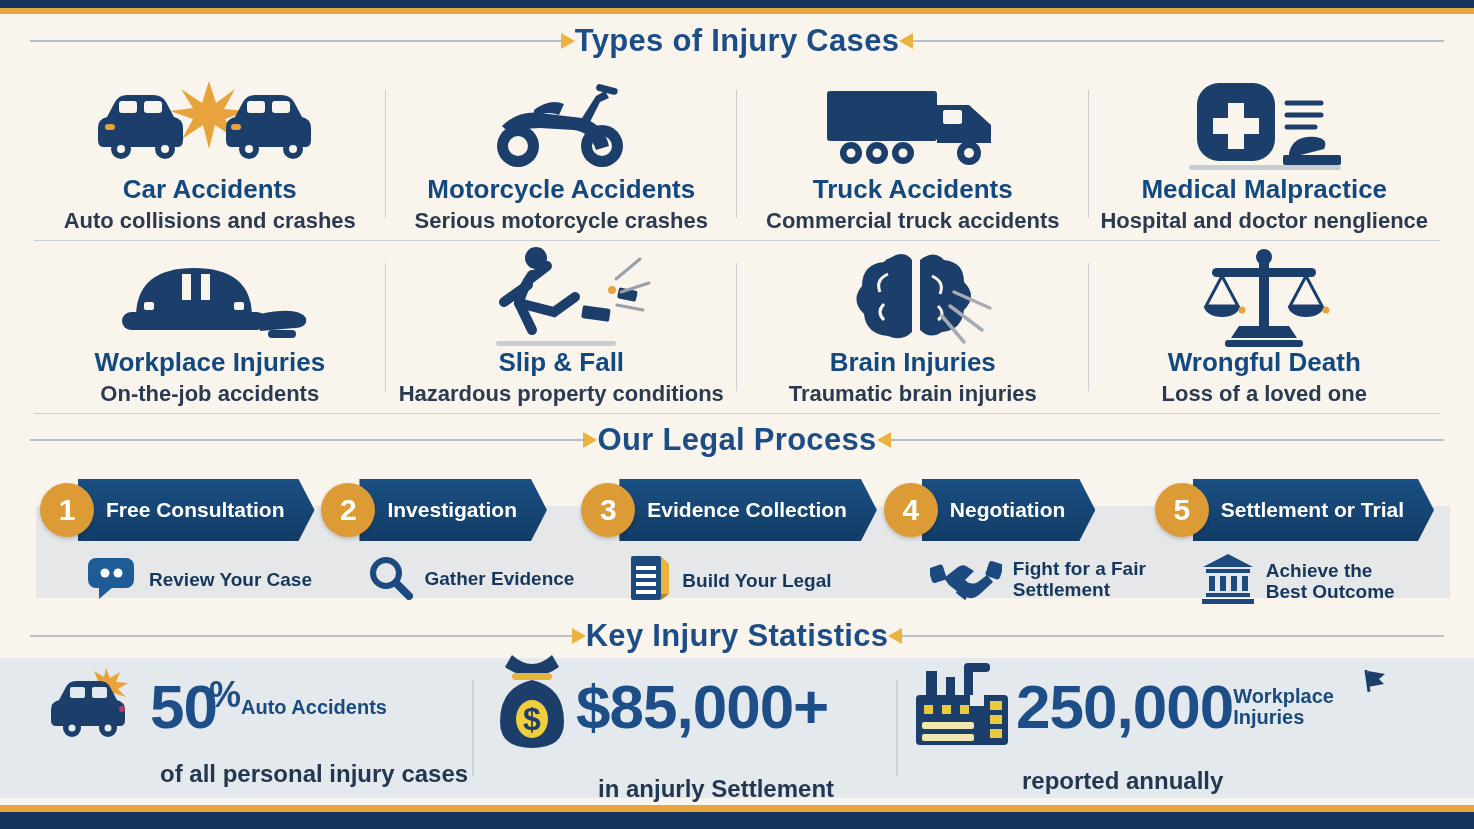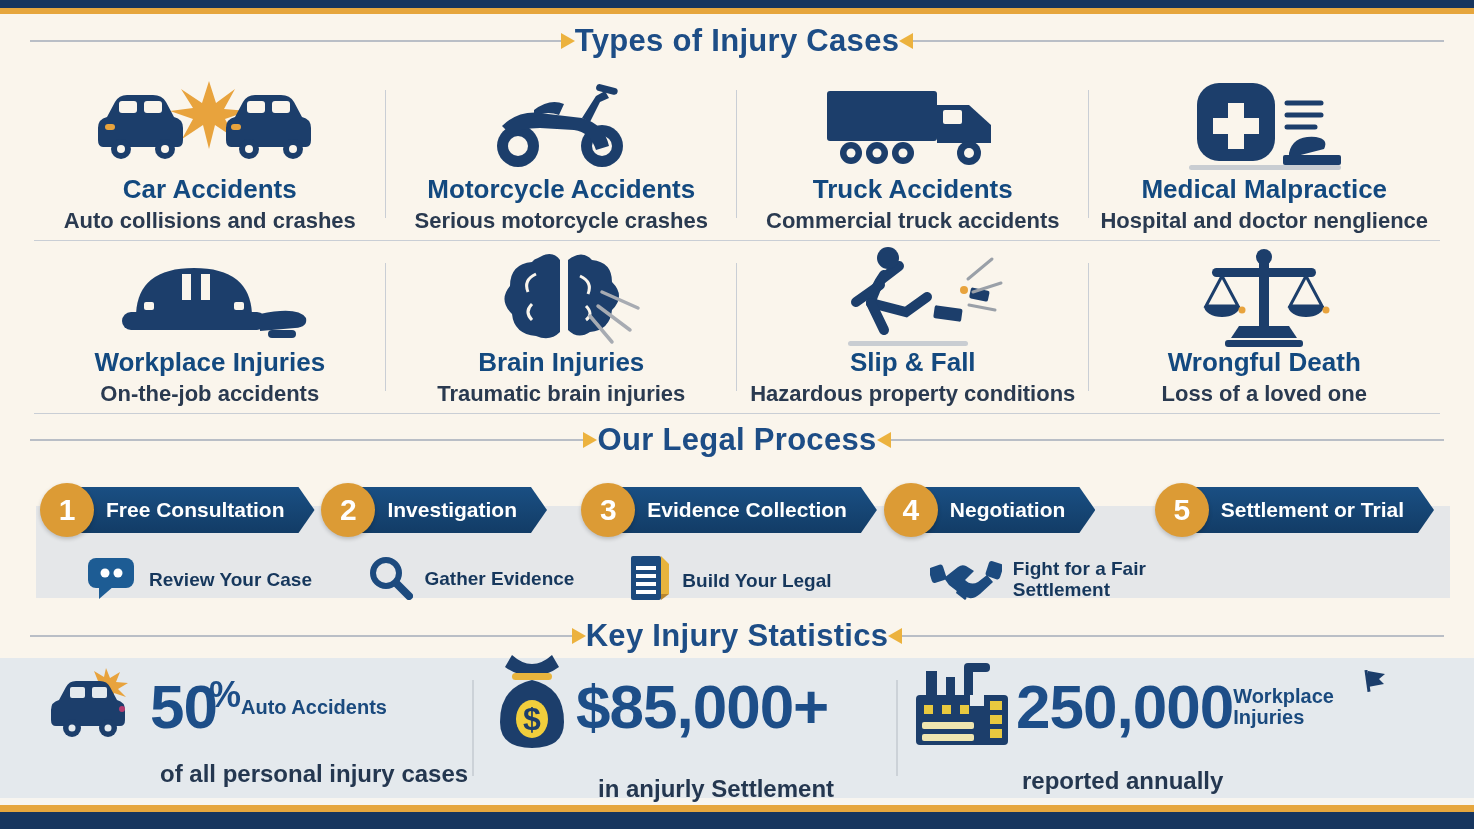--- a/index.html
+++ b/index.html
@@ -34,21 +34,21 @@
   .vline { position:absolute; right:0; top:22px; bottom:22px; width:1px; background:#c9ced5; }
   .hline { height:1px; background:#c9ced5; margin:0 34px; }
 
   
   .process-area { position:relative; height:148px; }
   .process-band { position:absolute; left:36px; right:24px; top:40px; height:92px; background:#e5e7e9; }
   .steps { position:absolute; left:40px; right:40px; top:16px; display:flex; justify-content:space-between; }
   .step { display:flex; flex-direction:column; }
   .step-top { display:flex; align-items:center; height:56px; }
   .step-num { width:54px; height:54px; border-radius:50%; background:#dc9b35; color:#fff; font-size:30px; font-weight:bold; display:flex; align-items:center; justify-content:center; margin-right:-16px; z-index:2; box-shadow:0 2px 4px rgba(0,0,0,.2); }
-  .step-banner { height:46px; background:linear-gradient(#1a4f83,#123c66); color:#fff; font-weight:bold; font-size:21px; display:flex; align-items:center; padding:0 30px 0 28px; clip-path:polygon(0 0, calc(100% - 16px) 0, 100% 50%, calc(100% - 16px) 100%, 0 100%); white-space:nowrap; box-shadow:0 4px 4px rgba(0,0,0,.25); }
+  .step-banner { height:62px; background:linear-gradient(#1a4f83,#123c66); color:#fff; font-weight:bold; font-size:21px; display:flex; align-items:center; padding:0 30px 0 28px; clip-path:polygon(0 0, calc(100% - 16px) 0, 100% 50%, calc(100% - 16px) 100%, 0 100%); white-space:nowrap; box-shadow:0 4px 4px rgba(0,0,0,.25); }
   .step-desc { display:flex; align-items:center; gap:11px; margin:16px 0 0 46px; }
   .step-desc-text { font-size:19px; font-weight:bold; color:#16375c; line-height:1.12; white-space:nowrap; }
   .step-desc-text.wrap { white-space:normal; max-width:135px; }
 
   
   .stats-band { height:140px; background:#e4e9ed; display:flex; align-items:center; padding:0 36px; }
   .stat { position:relative; height:116px; display:flex; flex-direction:column; justify-content:center; padding:0 14px; }
   .stat-1 { width:438px; } .stat-2 { width:424px; } .stat-3 { width:540px; }
   .stat-top { display:flex; align-items:center; }
   .stat-value { font-size:62px; font-weight:bold; color:#1d4e88; letter-spacing:-1px; line-height:1; white-space:nowrap; }
@@ -199,45 +199,20 @@
         <rect x="124" y="52" width="10" height="8" rx="2" fill="#faf5ec"></rect>
       </svg>
     </div>
     <div class="type-title">Workplace Injuries</div>
     <div class="type-sub">On-the-job accidents</div>
     <span class="vline"></span>
   </div>
 
   <div class="type-card">
     <div class="icon-area">
-      <svg width="170" height="96" viewBox="0 0 170 96">
-        <g fill="#1c3e6b">
-          <path d="M62 8 q14 -9 22 2 v72 q-10 10 -24 4 q-22 -2 -24 -22 q-14 -14 -2 -28 q0 -22 22 -24 q2 -3 6 -4 z"></path>
-          <path d="M92 10 q14 -11 24 0 q20 2 20 22 q14 14 0 28 q-2 20 -22 22 q-12 8 -22 -2 z"></path>
-        </g>
-        <g stroke="#faf5ec" stroke-width="3" fill="none">
-          <path d="M60 24 q-13 6 -8 18"></path>
-            <path d="M56 54 q-8 8 0 16"></path>
-          <path d="M104 26 q13 6 8 18"></path>
-            <path d="M110 56 q8 8 0 14"></path>
-        </g>
-        <g stroke="#a7abb2" stroke-width="3.5" stroke-linecap="round">
-          <path d="M126 42 l36 16"></path>
-            <path d="M122 56 l32 24"></path>
-            <path d="M114 66 l22 26"></path>
-        </g>
-      </svg>
-    </div>
-    <div class="type-title">Brain Injuries</div>
-    <div class="type-sub">Traumatic brain injuries</div>
-    <span class="vline"></span>
-  </div>
-
-  <div class="type-card">
-    <div class="icon-area">
       <svg width="190" height="104" viewBox="0 0 190 104">
         <g stroke="#1c3e6b" stroke-width="10" stroke-linecap="round" fill="none">
           <path d="M66 30 q-10 14 -13 28"></path>
           <path d="M62 40 l-24 17"></path>
           <path d="M64 34 l17 -13"></path>
           <path d="M53 58 l35 9 21 -15"></path>
           <path d="M53 58 l13 27"></path>
         </g>
         <circle cx="70" cy="13" r="11" fill="#1c3e6b"></circle>
         <rect x="116" y="62" width="28" height="13" rx="2" fill="#1c3e6b" transform="rotate(8 130 68)"></rect>
@@ -246,20 +221,45 @@
         <g stroke="#9aa0a8" stroke-width="3" stroke-linecap="round">
           <path d="M150 34 l24 -20"></path>
             <path d="M155 47 l28 -9"></path>
             <path d="M151 60 l26 5"></path>
         </g>
         <rect x="30" y="96" width="120" height="5" rx="2.5" fill="#c9cdd2"></rect>
       </svg>
     </div>
     <div class="type-title">Slip &amp; Fall</div>
     <div class="type-sub">Hazardous property conditions</div>
+    <span class="vline"></span>
+  </div>
+
+  <div class="type-card">
+    <div class="icon-area">
+      <svg width="170" height="96" viewBox="0 0 170 96">
+        <g fill="#1c3e6b">
+          <path d="M62 8 q14 -9 22 2 v72 q-10 10 -24 4 q-22 -2 -24 -22 q-14 -14 -2 -28 q0 -22 22 -24 q2 -3 6 -4 z"></path>
+          <path d="M92 10 q14 -11 24 0 q20 2 20 22 q14 14 0 28 q-2 20 -22 22 q-12 8 -22 -2 z"></path>
+        </g>
+        <g stroke="#faf5ec" stroke-width="3" fill="none">
+          <path d="M60 24 q-13 6 -8 18"></path>
+            <path d="M56 54 q-8 8 0 16"></path>
+          <path d="M104 26 q13 6 8 18"></path>
+            <path d="M110 56 q8 8 0 14"></path>
+        </g>
+        <g stroke="#a7abb2" stroke-width="3.5" stroke-linecap="round">
+          <path d="M126 42 l36 16"></path>
+            <path d="M122 56 l32 24"></path>
+            <path d="M114 66 l22 26"></path>
+        </g>
+      </svg>
+    </div>
+    <div class="type-title">Brain Injuries</div>
+    <div class="type-sub">Traumatic brain injuries</div>
     <span class="vline"></span>
   </div>
 
   <div class="type-card">
     <div class="icon-area">
       <svg width="170" height="100" viewBox="0 0 170 100">
         <g fill="#1c3e6b">
           <circle cx="85" cy="9" r="8"></circle>
           <rect x="80" y="10" width="10" height="68"></rect>
           <rect x="33" y="20" width="104" height="9" rx="4.5"></rect>
@@ -370,20 +370,37 @@
           </svg>
         </span>
         <span class="step-desc-text wrap">Fight for a Fair Settlement</span>
       </div>
     </div>
 
     <div class="step">
       <div class="step-top">
         <div class="step-num">5</div>
         <div class="step-banner">Settlement or Trial</div>
+      </div>
+      <div class="step-desc">
+        <span>
+          <svg width="54" height="50" viewBox="0 0 54 50">
+            <g fill="#1c4a7e">
+              <polygon points="27,0 52,13 2,13"></polygon>
+              <rect x="5" y="15" width="44" height="4"></rect>
+              <rect x="8" y="22" width="6" height="15"></rect>
+                <rect x="19" y="22" width="6" height="15"></rect>
+                <rect x="30" y="22" width="6" height="15"></rect>
+                <rect x="41" y="22" width="6" height="15"></rect>
+              <rect x="5" y="39" width="44" height="4"></rect>
+                <rect x="1" y="45" width="52" height="5"></rect>
+            </g>
+          </svg>
+        </span>
+        <span class="step-desc-text wrap">Achieve the Best Outcome</span>
       </div>
     </div>
 
   </div>
 </div>
 
 <div class="section-header sh3">
   <span class="sh-line"></span>
   <span class="arr right"></span>
   <span class="sh-title">Key Injury Statistics</span>

